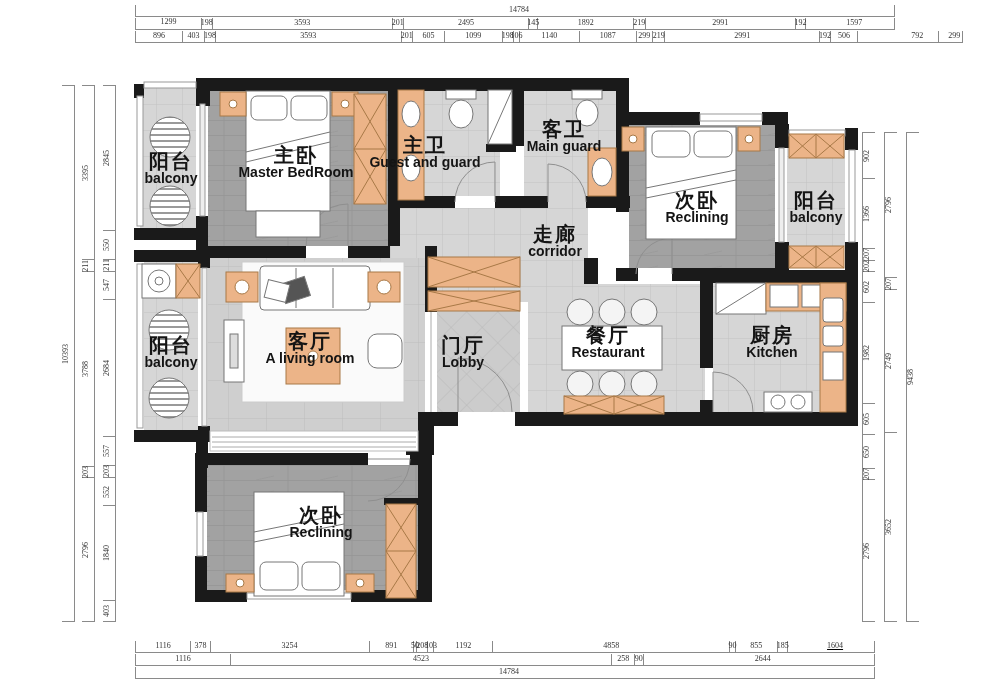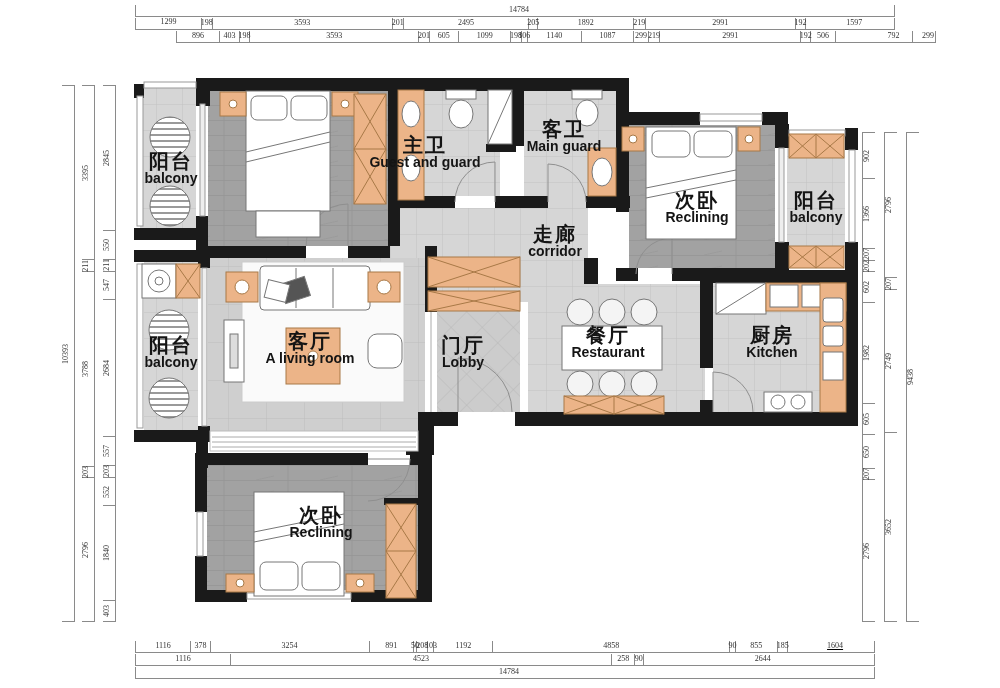--- a/index.html
+++ b/index.html
@@ -260,20 +260,24 @@
       <circle cx="360" cy="583" r="4" fill="#fff" stroke="#a87947"></circle>
       <rect x="386" y="504" width="30" height="94" fill="#ecb488" stroke="#a87947"></rect>
       <path d="M386 551 H416 M386 504 L416 551 M416 504 L386 551 M386 551 L416 598 M416 551 L386 598" fill="none" stroke="#a87947"></path>
     </g>
   </svg>
 
   <div class="room-label" style="left:171px;top:168px;">
     <span class="zh">阳台</span>
     <span class="en">balcony</span>
   </div>
+  <div class="room-label" style="left:296px;top:162px;">
+    <span class="zh">主卧</span>
+    <span class="en">Master BedRoom</span>
+  </div>
   <div class="room-label" style="left:425px;top:152px;">
     <span class="zh">主卫</span>
     <span class="en">Guest and guard</span>
   </div>
   <div class="room-label" style="left:564px;top:136px;">
     <span class="zh">客卫</span>
     <span class="en">Main guard</span>
   </div>
   <div class="room-label" style="left:697px;top:207px;">
     <span class="zh">次卧</span>
@@ -327,39 +331,39 @@
       <div class="seg" style="flex-grow: 3593;">
         <span>3593</span>
       </div>
       <div class="seg" style="flex-grow: 201;">
         <span>201</span>
       </div>
       <div class="seg" style="flex-grow: 2495;">
         <span>2495</span>
       </div>
       <div class="seg" style="flex-grow: 167;">
-        <span>205</span>
+        <span>145</span>
       </div>
       <div class="seg" style="flex-grow: 1892;">
         <span>1892</span>
       </div>
       <div class="seg" style="flex-grow: 219;">
         <span>219</span>
       </div>
       <div class="seg" style="flex-grow: 2991;">
         <span>2991</span>
       </div>
       <div class="seg" style="flex-grow: 192;">
         <span>192</span>
       </div>
       <div class="seg" style="flex-grow: 1597;">
         <span>1597</span>
       </div>
     </div>
-  <div class="hstrip" style="left:135px;top:31px;width:760px;margin-left:41px;">
+  <div class="hstrip" style="left:135px;top:31px;width:828px;">
       <div class="seg" style="flex-grow: 896;">
         <span>896</span>
       </div>
       <div class="seg" style="flex-grow: 403;">
         <span>403</span>
       </div>
       <div class="seg" style="flex-grow: 198;">
         <span>198</span>
       </div>
       <div class="seg" style="flex-grow: 3593;">

